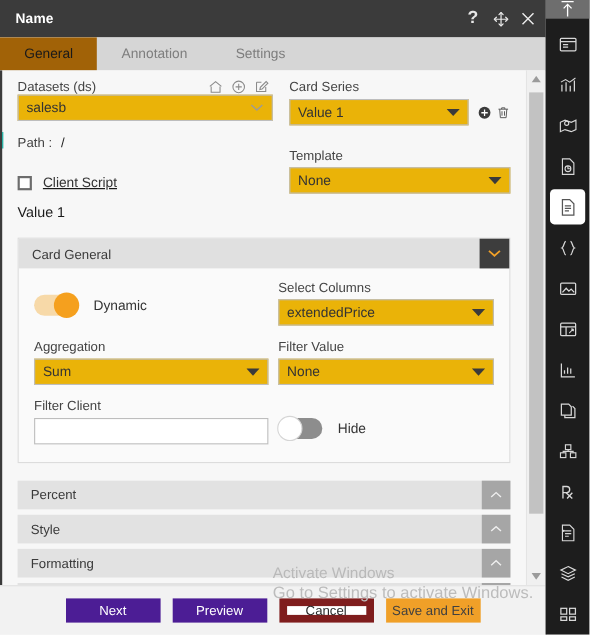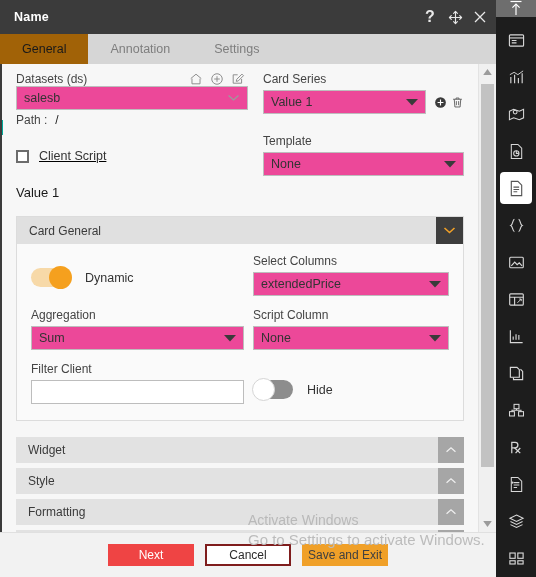--- a/index.html
+++ b/index.html
@@ -72,33 +72,33 @@
   .col-l{width:232px;}
   .col-r{flex:1;padding-left:15px;}
 
   .lbl{font-size:12px;color:#444;margin-bottom:4px;display:block;}
   .lbl-row{display:flex;align-items:center;}
   .lbl-row .lbl{margin-bottom:0;}
   .mini-icons{margin-left:auto;display:flex;align-items:center;gap:7px;padding-right:3px;}
   .mini-icon{color:#8a8a8a;display:flex;}
 
   .sel{
-    position:relative;height:24px;background:#ec4899;border:1px solid #bdbdbd;
+    position:relative;height:24px;background:#eab308;border:1px solid #bdbdbd;
     display:flex;align-items:center;padding:0 22px 0 7px;
     font-size:12.5px;color:#333;box-sizing:border-box;
   }
   .sel .carat{position:absolute;right:7px;top:50%;transform:translateY(-50%);display:flex;}
   .sel.light .carat{color:#9b9b9b;}
   .sel.dark .carat{color:#3a3a3a;}
   .txtin{
     height:24px;background:#fff;border:1px solid #bdbdbd;width:100%;
     box-sizing:border-box;font-family:"Liberation Sans", sans-serif;font-size:12.5px;
     color:#333;padding:0 7px;outline:none;
   }
-  .path{font-size:12px;color:#444;margin-top:3px;}
+  .path{font-size:12px;color:#444;margin-top:13px;}
   .path b{font-weight:normal;color:#222;padding-left:8px;}
 
   .chk-row{display:flex;align-items:center;margin-top:22px;text-decoration:underline;}
   .chk{width:13px;height:13px;border:2px solid #6c6c6c;background:#fff;box-sizing:border-box;}
   .chk-lbl{font-size:12.5px;color:#333;margin-left:10px;}
 
   .section-title{font-size:13px;color:#1a1a1a;margin:9px 0 5px 14px;}
 
   
   .card{margin:16px 14px;border:1px solid #dcdcdc;background:#fafafa;}
@@ -146,22 +146,22 @@
   
   .footer{
     height:44px;background:#f2f2f2;flex:0 0 auto;position:relative;
     display:flex;align-items:center;justify-content:center;gap:11px;
     border-top:1px solid #e0e0e0;
   }
   .btn{
     height:22px;min-width:86px;border:none;font-family:"Liberation Sans", sans-serif;
     font-size:12px;display:flex;align-items:center;justify-content:center;box-sizing:border-box;
   }
-  .btn.dark{background:#ef4444;color:#fff;}
-  .btn.lite{background:#fff;color:#2a2a2a;border:2px solid #7f1d1d;}
+  .btn.dark{background:#4c1d95;color:#fff;}
+  .btn.lite{background:#fff;color:#2a2a2a;border:7px solid #7f1d1d;}
   .btn.accent{background:#f0a028;color:#404040;}
 </style>
 </head>
 <body>
 
 <div class="app">
 
   <div class="panel">
 
     <div class="titlebar">
@@ -319,21 +319,21 @@
                 <div class="sel dark">
                   <span>Sum</span>
                   <span class="carat">
                     <svg width="12" height="8" viewBox="0 0 12 8" fill="currentColor">
                         <path d="M0 1h12L6 7.5z"></path>
                       </svg>
                   </span>
                 </div>
               </div>
               <div>
-                <span class="lbl">Script Column</span>
+                <span class="lbl">Filter Value</span>
                 <div class="sel dark">
                   <span>None</span>
                   <span class="carat">
                     <svg width="12" height="8" viewBox="0 0 12 8" fill="currentColor">
                         <path d="M0 1h12L6 7.5z"></path>
                       </svg>
                   </span>
                 </div>
               </div>
             </div>
@@ -351,21 +351,21 @@
                   <span class="sw-lbl">Hide</span>
                 </div>
               </div>
             </div>
 
           </div>
         </div>
 
         <div style="margin-top:11px;">
           <div class="acc">
-            <span class="acc-lbl">Widget</span>
+            <span class="acc-lbl">Percent</span>
             <span class="acc-btn">
               <svg width="12" height="8" viewBox="0 0 13 9" fill="none" stroke="currentColor" stroke-width="1.4">
                   <path d="M1.5 6.5l5-4.5 5 4.5"></path>
                 </svg>
             </span>
           </div>
           <div class="acc">
             <span class="acc-lbl">Style</span>
             <span class="acc-btn">
               <svg width="12" height="8" viewBox="0 0 13 9" fill="none" stroke="currentColor" stroke-width="1.4">
@@ -404,20 +404,21 @@
         <div class="vs-arrow">
           <svg width="9" height="6" viewBox="0 0 10 7" fill="currentColor">
               <path d="M0 0h10L5 7z"></path>
             </svg>
         </div>
       </div>
     </div>
 
     <div class="footer">
       <div class="btn dark">Next</div>
+      <div class="btn dark">Preview</div>
       <div class="btn lite">Cancel</div>
       <div class="btn accent">Save and Exit</div>
     </div>
 
     <div class="wm">
       <div class="wm1">Activate Windows</div>
       <div class="wm2">Go to Settings to activate Windows.</div>
     </div>
   </div>
 

